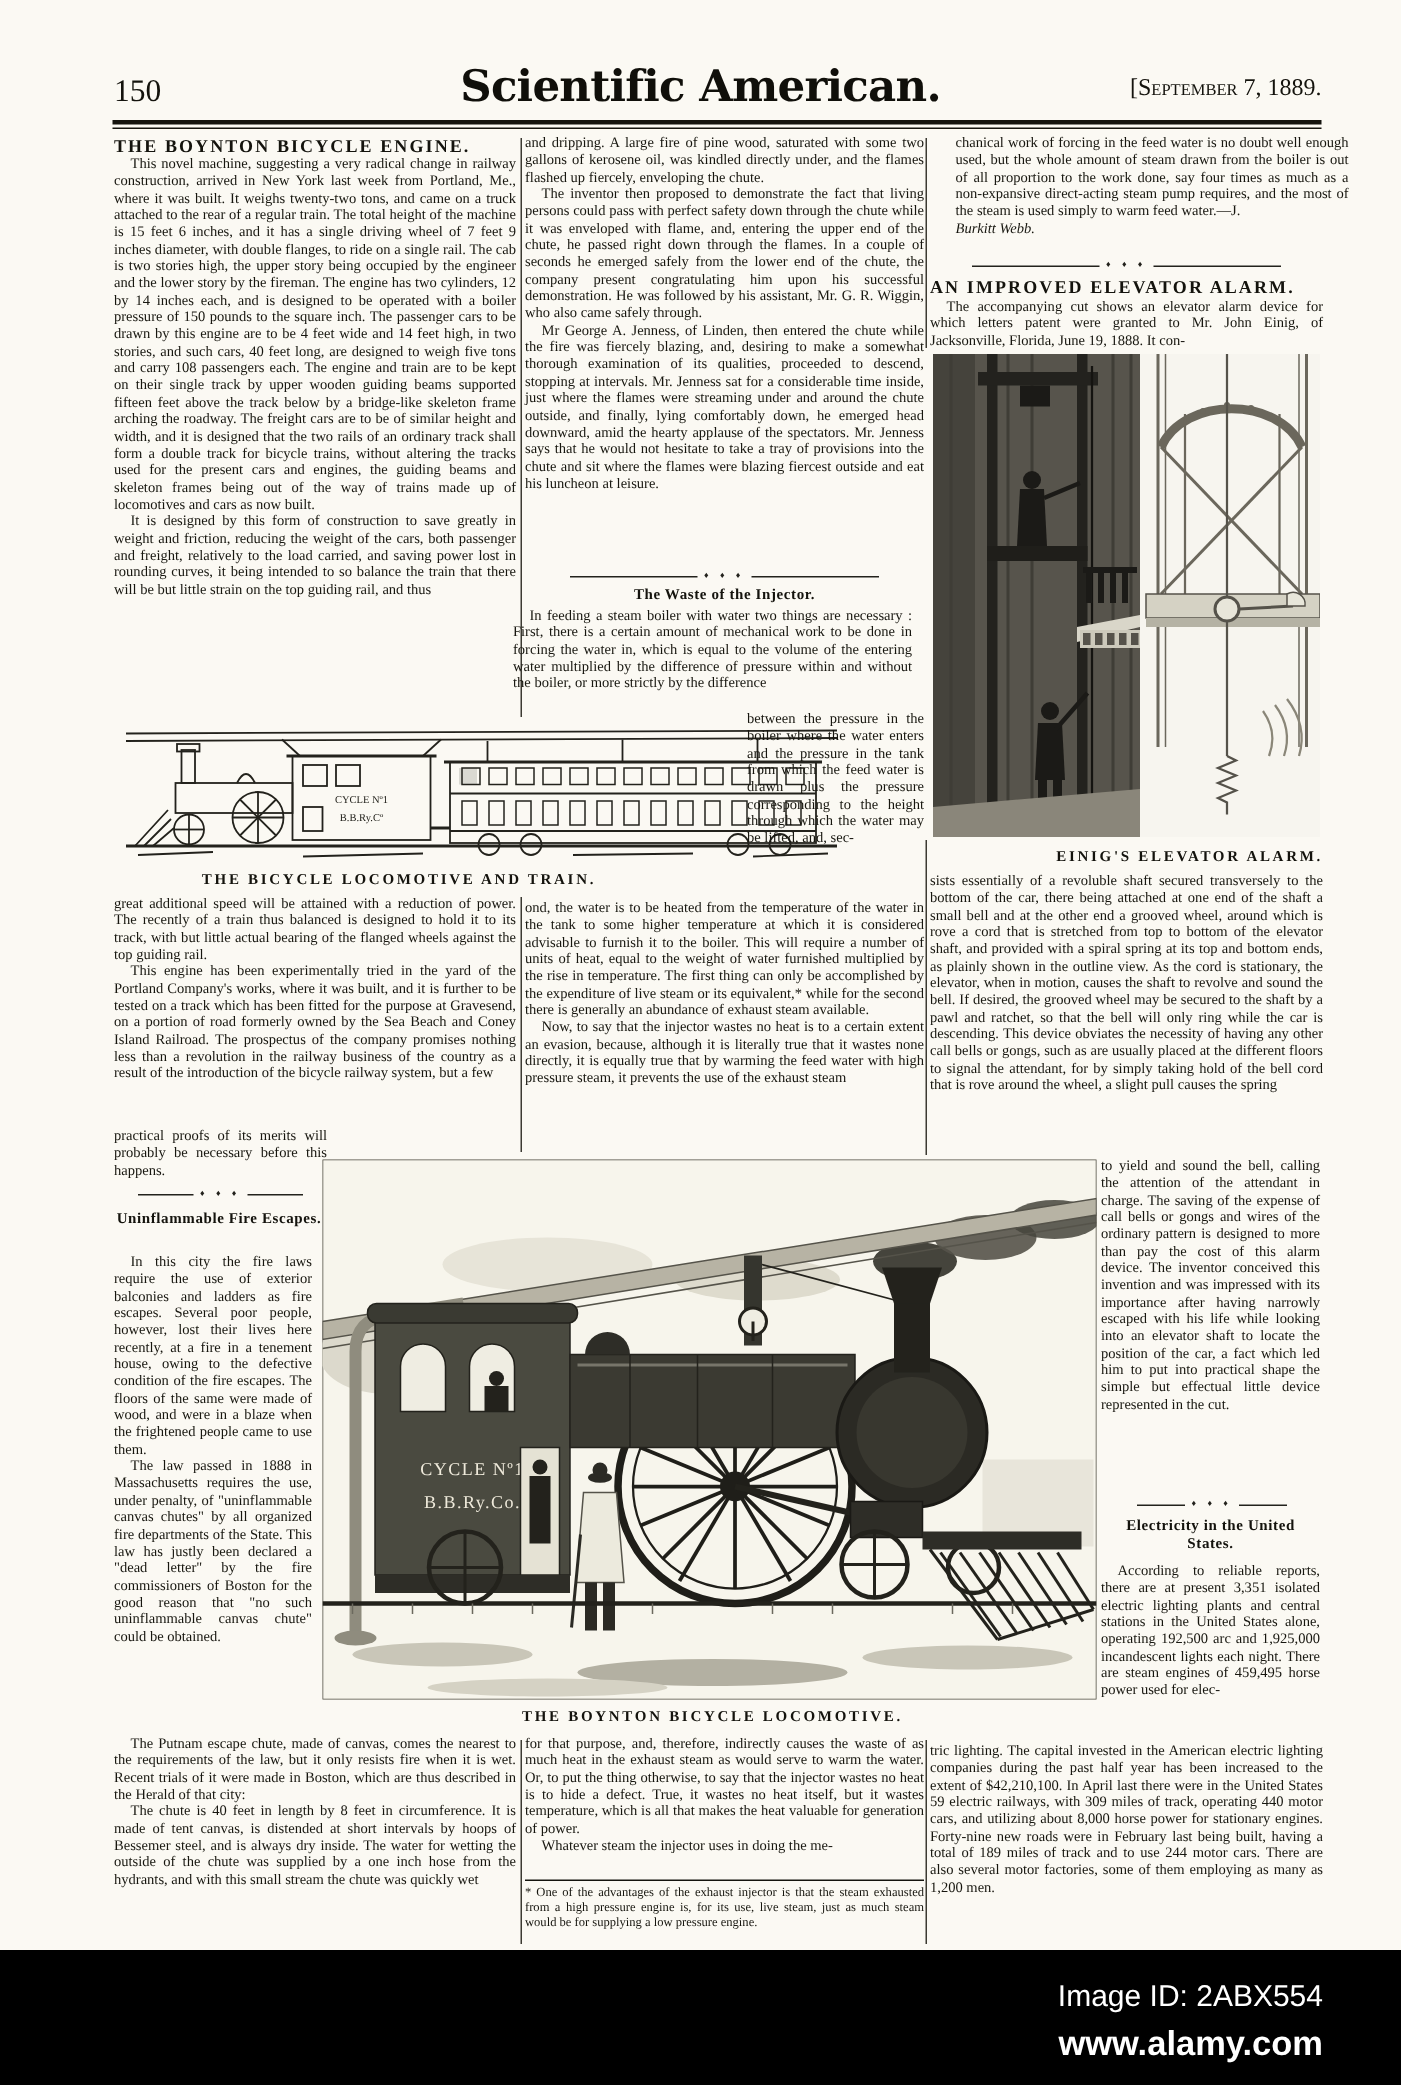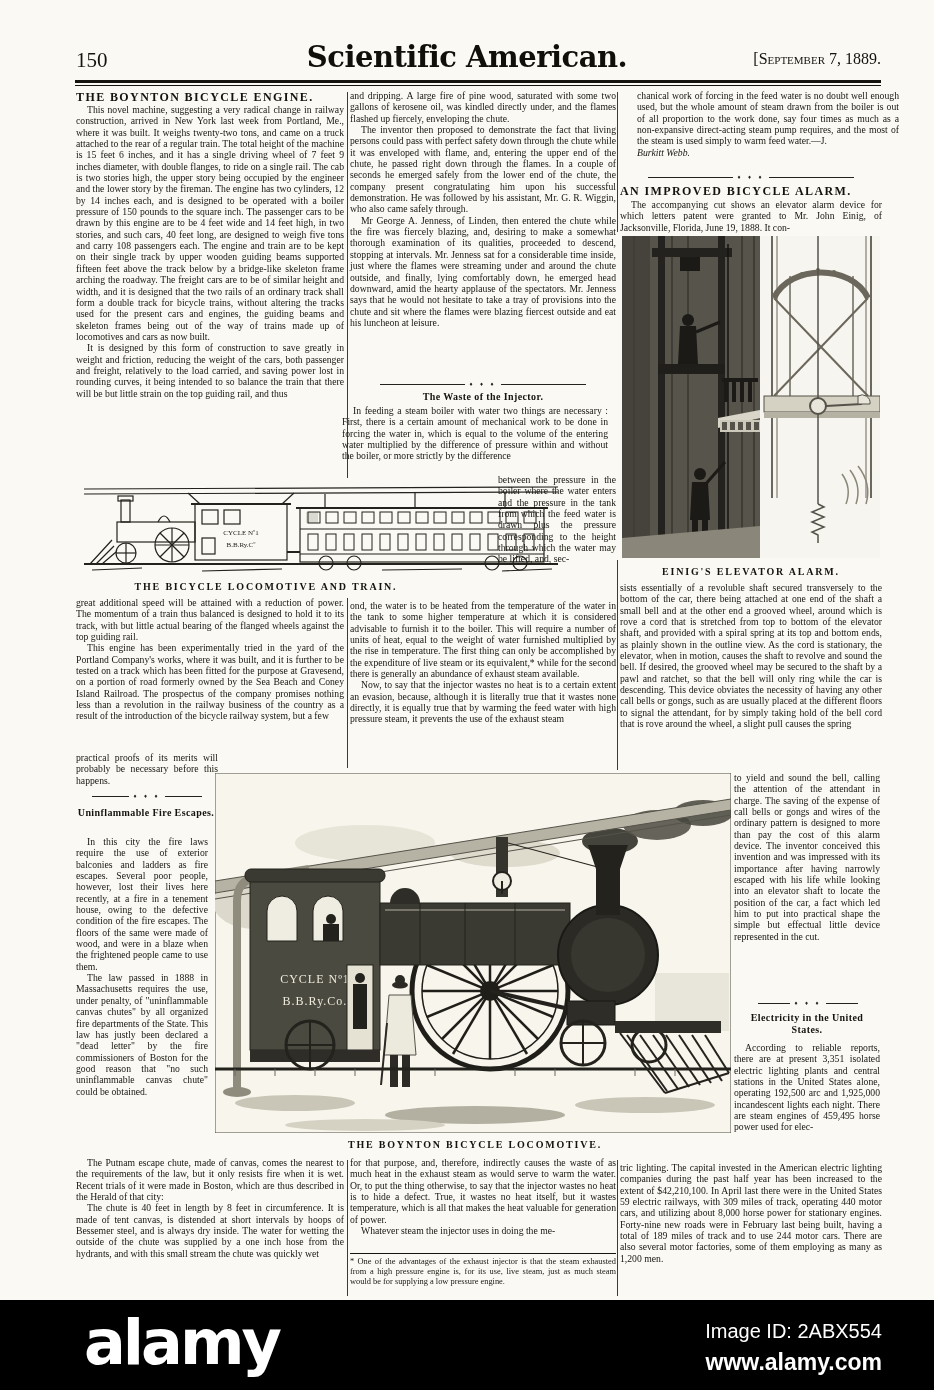--- a/index.html
+++ b/index.html
@@ -124,21 +124,21 @@
           <rect x="424" y="50" width="10" height="16"></rect>
           <rect x="442" y="50" width="10" height="16"></rect>
       </g>
       <text x="159" y="51" font-size="7" font-family="Liberation Serif,serif" text-anchor="middle">CYCLE Nº1</text>
       <text x="159" y="63" font-size="7" font-family="Liberation Serif,serif" text-anchor="middle">B.B.Ry.Cº</text>
     </g>
   </svg>
   <div class="caption" style="left:86px;top:581px;width:360px;">THE BICYCLE LOCOMOTIVE AND TRAIN.</div>
 
   <div class="tb" style="left:76px;top:597px;width:268px;">
-    <p class="cont">great additional speed will be attained with a reduction of power.  The momentum of a train thus balanced is designed to hold it to its track, with but little actual bearing of the flanged wheels against the top guiding rail.</p>
+    <p class="cont">great additional speed will be attained with a reduction of power.  The recently of a train thus balanced is designed to hold it to its track, with but little actual bearing of the flanged wheels against the top guiding rail.</p>
     <p>This engine has been experimentally tried in the yard of the Portland Company's works, where it was built, and it is further to be tested on a track which has been fitted for the purpose at Gravesend, on a portion of road formerly owned by the Sea Beach and Coney Island Railroad.  The prospectus of the company promises nothing less than a revolution in the railway business of the country as a result of the introduction of the bicycle railway system, but a few</p>
   </div>
   <div class="tb" style="left:76px;top:752px;width:142px;">
     <p class="cont">practical proofs of its merits will probably be necessary before this happens.</p>
   </div>
 
   <div class="orn" style="left:92px;top:793px;width:110px;">
     <span class="line"></span>
       <span class="dia">♦ ♦ ♦</span>
       <span class="line"></span>
@@ -293,21 +293,21 @@
   <div class="tb" style="left:620px;top:90px;width:262px;margin-left:17px;">
     <p class="cont">chanical work of forcing in the feed water is no doubt well enough used, but the whole amount of steam drawn from the boiler is out of all proportion to the work done, say four times as much as a non-expansive direct-acting steam pump requires, and the most of the steam is used simply to warm feed water.—J.</p>
     <p class="it cont">Burkitt Webb.</p>
   </div>
 
   <div class="orn" style="left:648px;top:174px;width:206px;">
     <span class="line"></span>
       <span class="dia">♦ ♦ ♦</span>
       <span class="line"></span>
   </div>
-  <div class="art-title" style="left:620px;top:184px;width:262px;">AN IMPROVED BICYCLE ALARM.</div>
+  <div class="art-title" style="left:620px;top:184px;width:262px;">AN IMPROVED ELEVATOR ALARM.</div>
 
   <div class="tb" style="left:620px;top:199px;width:262px;">
     <p>The accompanying cut shows an elevator alarm device for which letters patent were granted to Mr. John Einig, of Jacksonville, Florida, June 19, 1888.  It con-</p>
   </div>
 
   <svg class="illus" style="left:622px;top:236px;" width="258" height="322" viewBox="0 0 258 322">
     <rect x="0" y="0" width="258" height="322" fill="#f7f5ef"></rect>
     <rect x="0" y="0" width="138" height="322" fill="#57544c"></rect>
     <rect x="0" y="0" width="28" height="322" fill="#45433c"></rect>
     <g stroke="#3f3d36" stroke-width="2">
@@ -370,21 +370,21 @@
     <path d="M236,160 a8,8 0 0 1 12,8 l-12,0 z" fill="#e8e6da" stroke="#55524a"></path>
     <line x1="196" y1="0" x2="196" y2="162" stroke="#55524a" stroke-width="1.5"></line>
     <line x1="196" y1="178" x2="196" y2="268" stroke="#55524a" stroke-width="1.5"></line>
     <path d="M196,268 l6,3 l-12,5 l12,5 l-12,5 l12,5 l-12,5 l6,3 l0,8" stroke="#55524a" stroke-width="1.5" fill="none"></path>
     <g stroke="#8a8678" fill="none" stroke-width="1.5">
       <path d="M220,238 q10,14 4,30"></path>
         <path d="M228,234 q12,16 6,34"></path>
         <path d="M236,230 q14,18 8,38"></path>
     </g>
   </svg>
-  <div class="caption" style="left:620px;top:566px;width:262px;">EINIG'S ELEVATOR ALARM.</div>
+  <div class="caption" style="left:620px;top:566px;width:262px;text-align:right;">EINIG'S ELEVATOR ALARM.</div>
 
   <div class="tb" style="left:620px;top:582px;width:262px;">
     <p class="cont">sists essentially of a revoluble shaft secured transversely to the bottom of the car, there being attached at one end of the shaft a small bell and at the other end a grooved wheel, around which is rove a cord that is stretched from top to bottom of the elevator shaft, and provided with a spiral spring at its top and bottom ends, as plainly shown in the outline view.  As the cord is stationary, the elevator, when in motion, causes the shaft to revolve and sound the bell.  If desired, the grooved wheel may be secured to the shaft by a pawl and ratchet, so that the bell will only ring while the car is descending.  This device obviates the necessity of having any other call bells or gongs, such as are usually placed at the different floors to signal the attendant, for by simply taking hold of the bell cord that is rove around the wheel, a slight pull causes the spring</p>
   </div>
   <div class="tb" style="left:734px;top:772px;width:146px;">
     <p class="cont">to yield and sound the bell, calling the attention of the attendant in charge.  The saving of the expense of call bells or gongs and wires of the ordinary pattern is designed to more than pay the cost of this alarm device.  The inventor conceived this invention and was impressed with its importance after having narrowly escaped with his life while looking into an elevator shaft to locate the position of the car, a fact which led him to put into practical shape the simple but effectual little device represented in the cut.</p>
   </div>
 
   <div class="orn" style="left:758px;top:1000px;width:100px;">
     <span class="line"></span>
@@ -394,18 +394,17 @@
   <div class="sub-title" style="left:734px;top:1012px;width:146px;">Electricity in the United States.</div>
 
   <div class="tb" style="left:734px;top:1042px;width:146px;">
     <p>According to reliable reports, there are at present 3,351 isolated electric lighting plants and central stations in the United States alone, operating 192,500 arc and 1,925,000 incandescent lights each night.  There are steam engines of 459,495 horse power used for elec-</p>
   </div>
   <div class="tb" style="left:620px;top:1162px;width:262px;">
     <p class="cont">tric lighting.  The capital invested in the American electric lighting companies during the past half year has been increased to the extent of $42,210,100.  In April last there were in the United States 59 electric railways, with 309 miles of track, operating 440 motor cars, and utilizing about 8,000 horse power for stationary engines.  Forty-nine new roads were in February last being built, having a total of 189 miles of track and to use 244 motor cars.  There are also several motor factories, some of them employing as many as 1,200 men.</p>
   </div>
 
   <div class="wm-bar">
-    <div class="wm-logo">alamy</div>
     <div class="wm-id">Image ID: 2ABX554</div>
     <div class="wm-site">www.alamy.com</div>
   </div>
 
 </div>
 
 </body></html>

